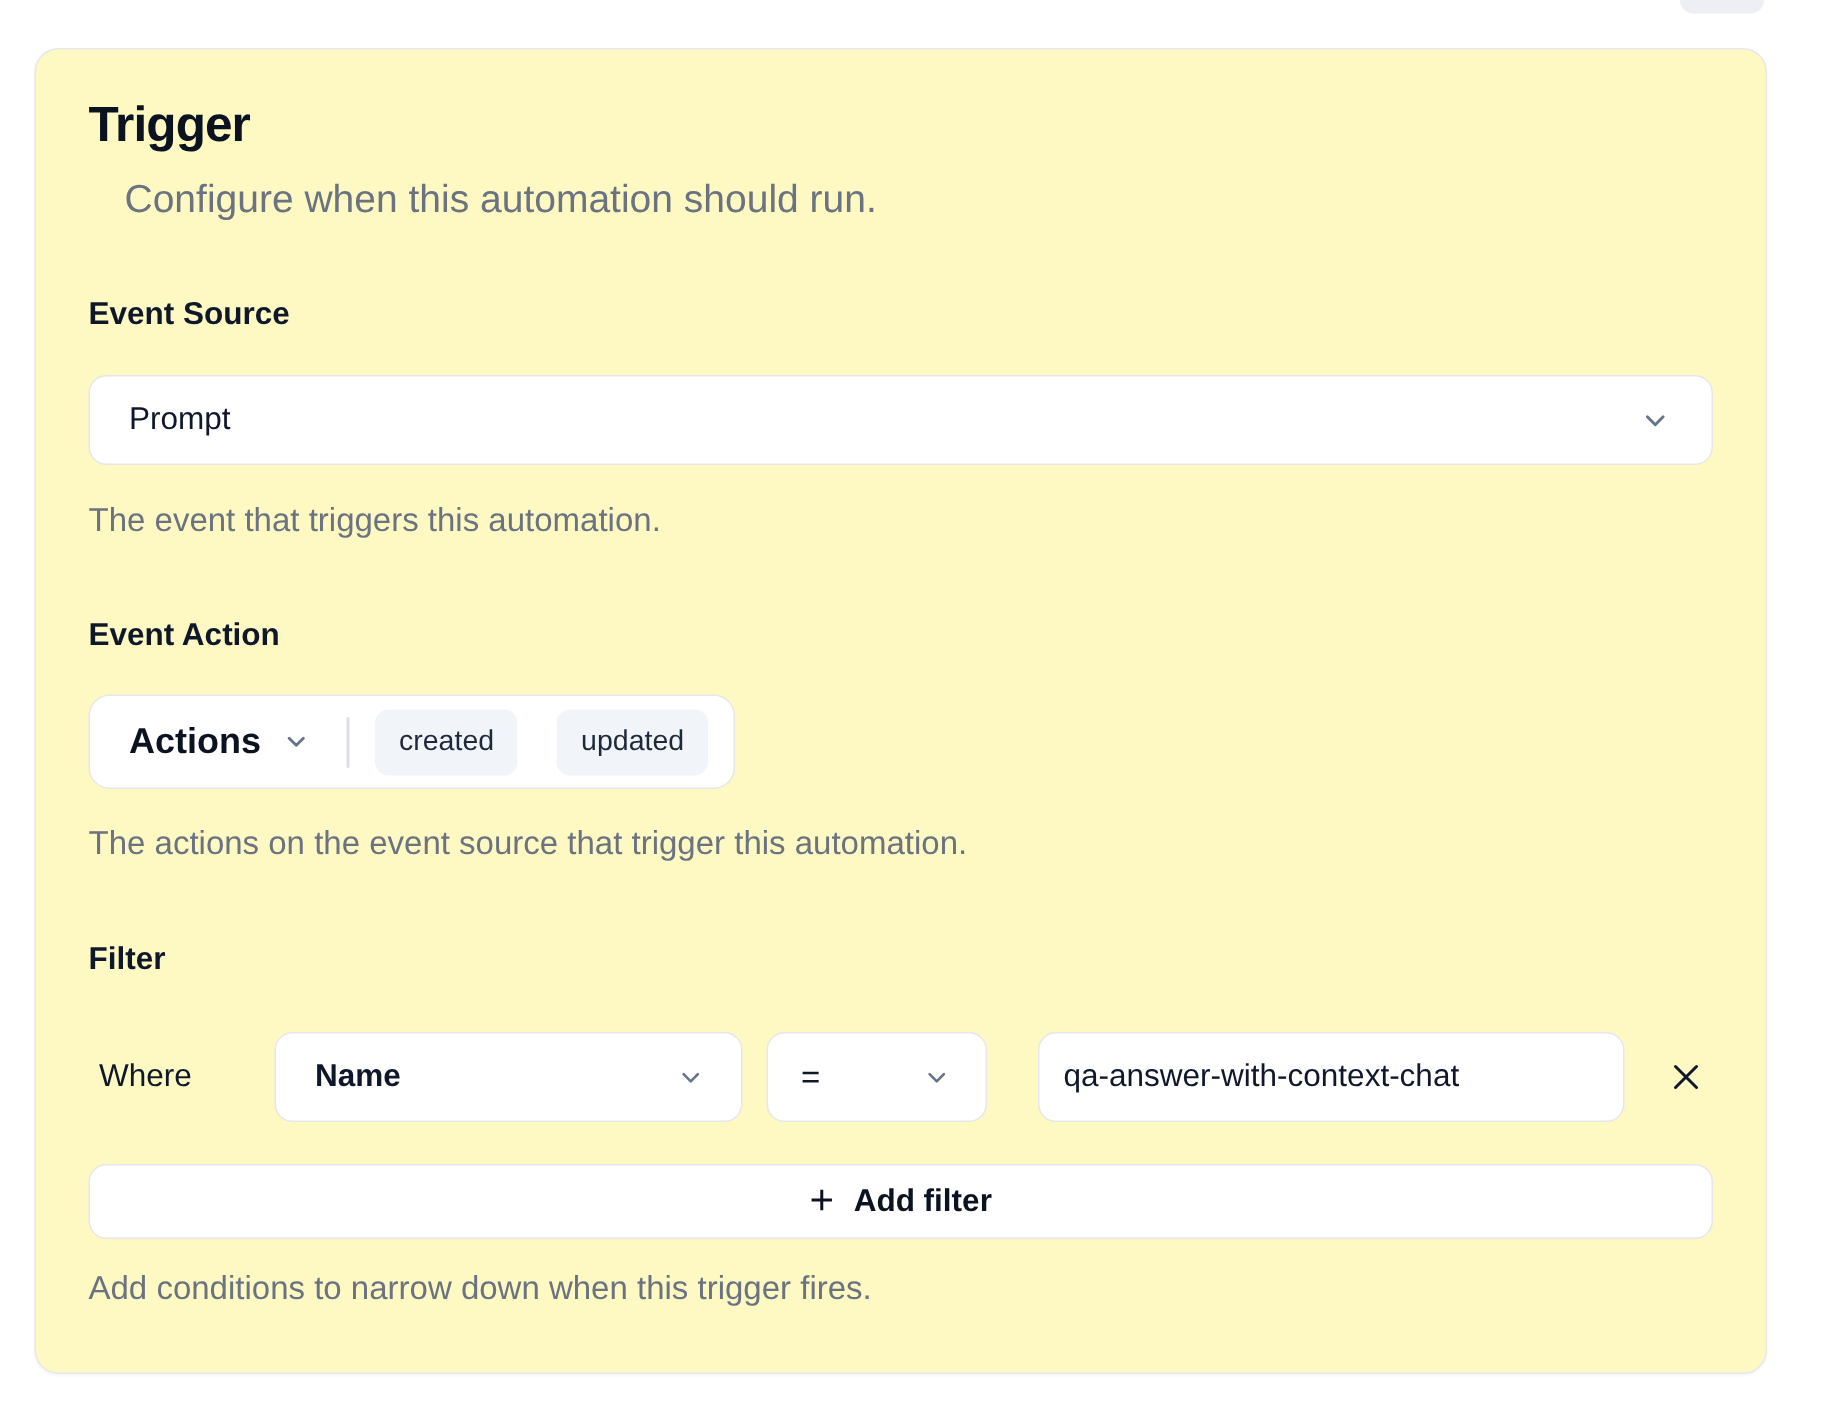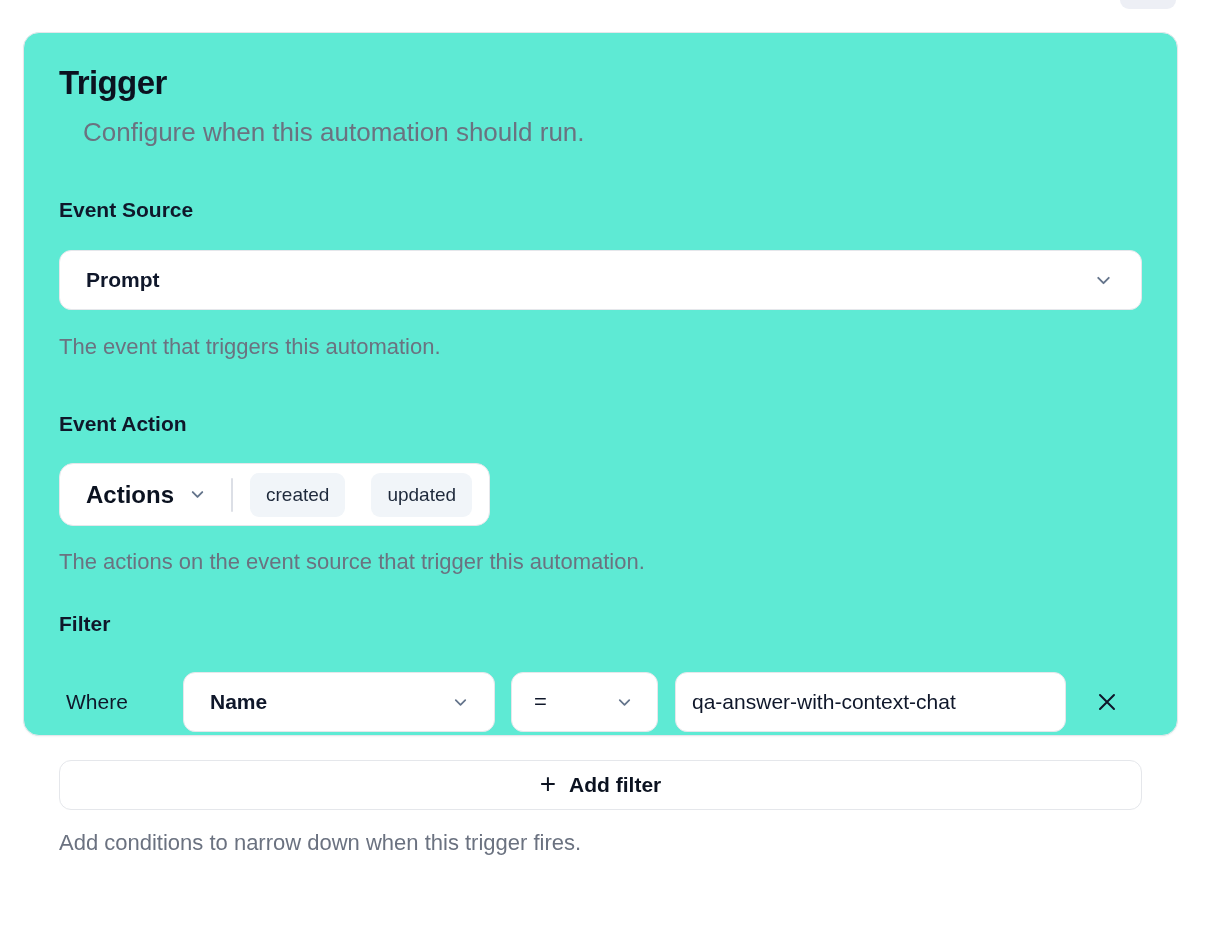--- a/index.html
+++ b/index.html
@@ -15,22 +15,22 @@
 
   .clipped-artifact {
     position: absolute; top: 0; right: 38px;
     width: 56px; height: 9px;
     background: #edeff5;
     border-radius: 0 0 9px 9px;
   }
 
   .card {
     position: absolute; left: 23px; top: 32px;
-    width: 1155px; height: 704px;
-    background: #5eead4;
+    width: 1155px; height: 884px;
+    background: #fef9c3;
     border: 1px solid #e5e7eb;
     border-radius: 16px;
     padding: 30px 35px 0 35px;
     box-shadow: 0 1px 2px rgba(16,24,40,0.04);
   }
 
   .title {
     margin: 0;
     font-size: 33px; font-weight: 700; line-height: 40px;
     letter-spacing: -0.6px; color: #0b1220;
@@ -45,21 +45,20 @@
   }
   .mt-section { margin-top: 51px; }
 
   .select {
     display: flex; align-items: center; justify-content: space-between;
     height: 60px;
     border: 1px solid #e5e7eb; border-radius: 12px;
     background: #fff;
     font-size: 21px; color: #0f172a;
     cursor: pointer;
-    font-weight: bold;
   }
   .select-full { margin-top: 27px; padding: 0 27px 0 26px; width: 100%; }
 
   .helper {
     margin-top: 24px;
     font-size: 22px; line-height: 26px; color: #6b7280;
   }
 
   .chev { flex: 0 0 auto; display: block; }
 
@@ -86,21 +85,21 @@
     height: 44px; line-height: 44px; padding: 0 16px;
     border-radius: 9px; font-size: 19px;
   }
 
   
   .filter-row { margin-top: 35px; display: flex; align-items: center; }
   .where-label { width: 124px; padding-left: 7px; font-size: 21px; color: #0f172a; }
   .field-select { width: 312px; padding: 0 24px 0 26px; font-weight: 600; }
   .operator-select { width: 147px; margin-left: 16px; padding: 0 23px 0 22px; font-weight: 500; font-size: 22px; }
   .value-input {
-    width: 391px; height: 60px; margin-left: 17px;
+    width: 391px; height: 60px; margin-left: 34px;
     border: 1px solid #e5e7eb; border-radius: 12px;
     padding: 0 12px 0 16px;
     font-size: 21px; color: #0f172a;
     font-family: inherit; outline: none; background: #fff;
   }
   .remove-btn {
     margin-left: 28px;
     width: 26px; height: 26px;
     background: none; border: none; padding: 0;
     display: flex; align-items: center; justify-content: center;
@@ -151,21 +150,21 @@
     </button>
     <div class="vdivider"></div>
     <div class="chips">
       <span class="chip">created</span>
       <span class="chip">updated</span>
     </div>
   </div>
   <div class="helper" style="margin-top:23px;">The actions on the event source that trigger this automation.</div>
 
   
-  <div class="field-label mt-section" style="margin-top:36px;">Filter</div>
+  <div class="field-label mt-section" style="margin-top:52px;">Filter</div>
 
   <div class="filter-row">
     <span class="where-label">Where</span>
 
     <div class="select field-select" role="combobox" aria-expanded="false">
       <span>Name</span>
       <svg class="chev" width="19" height="19" viewBox="0 0 24 24" fill="none" stroke="#64748b" stroke-width="2.2" stroke-linecap="round" stroke-linejoin="round">
           <path d="M6 9l6 6 6-6"></path>
         </svg>
     </div>

